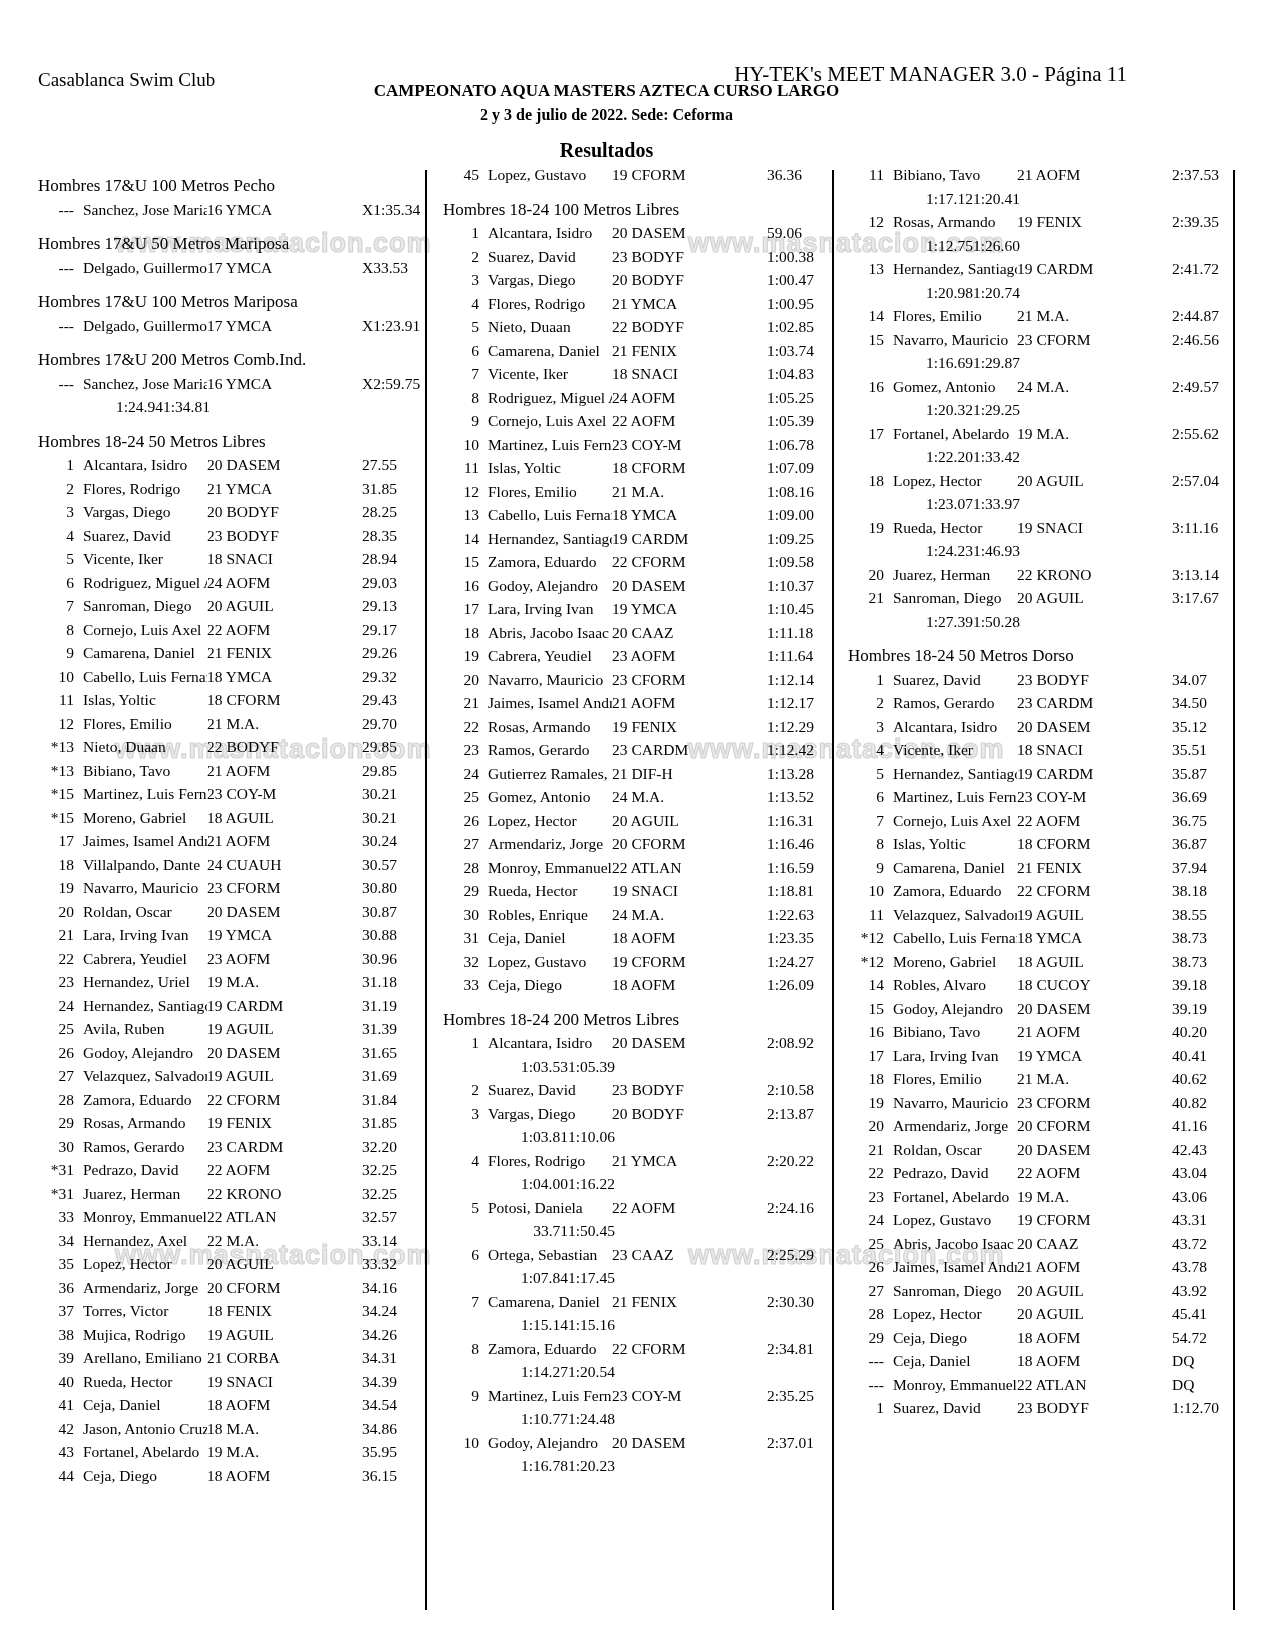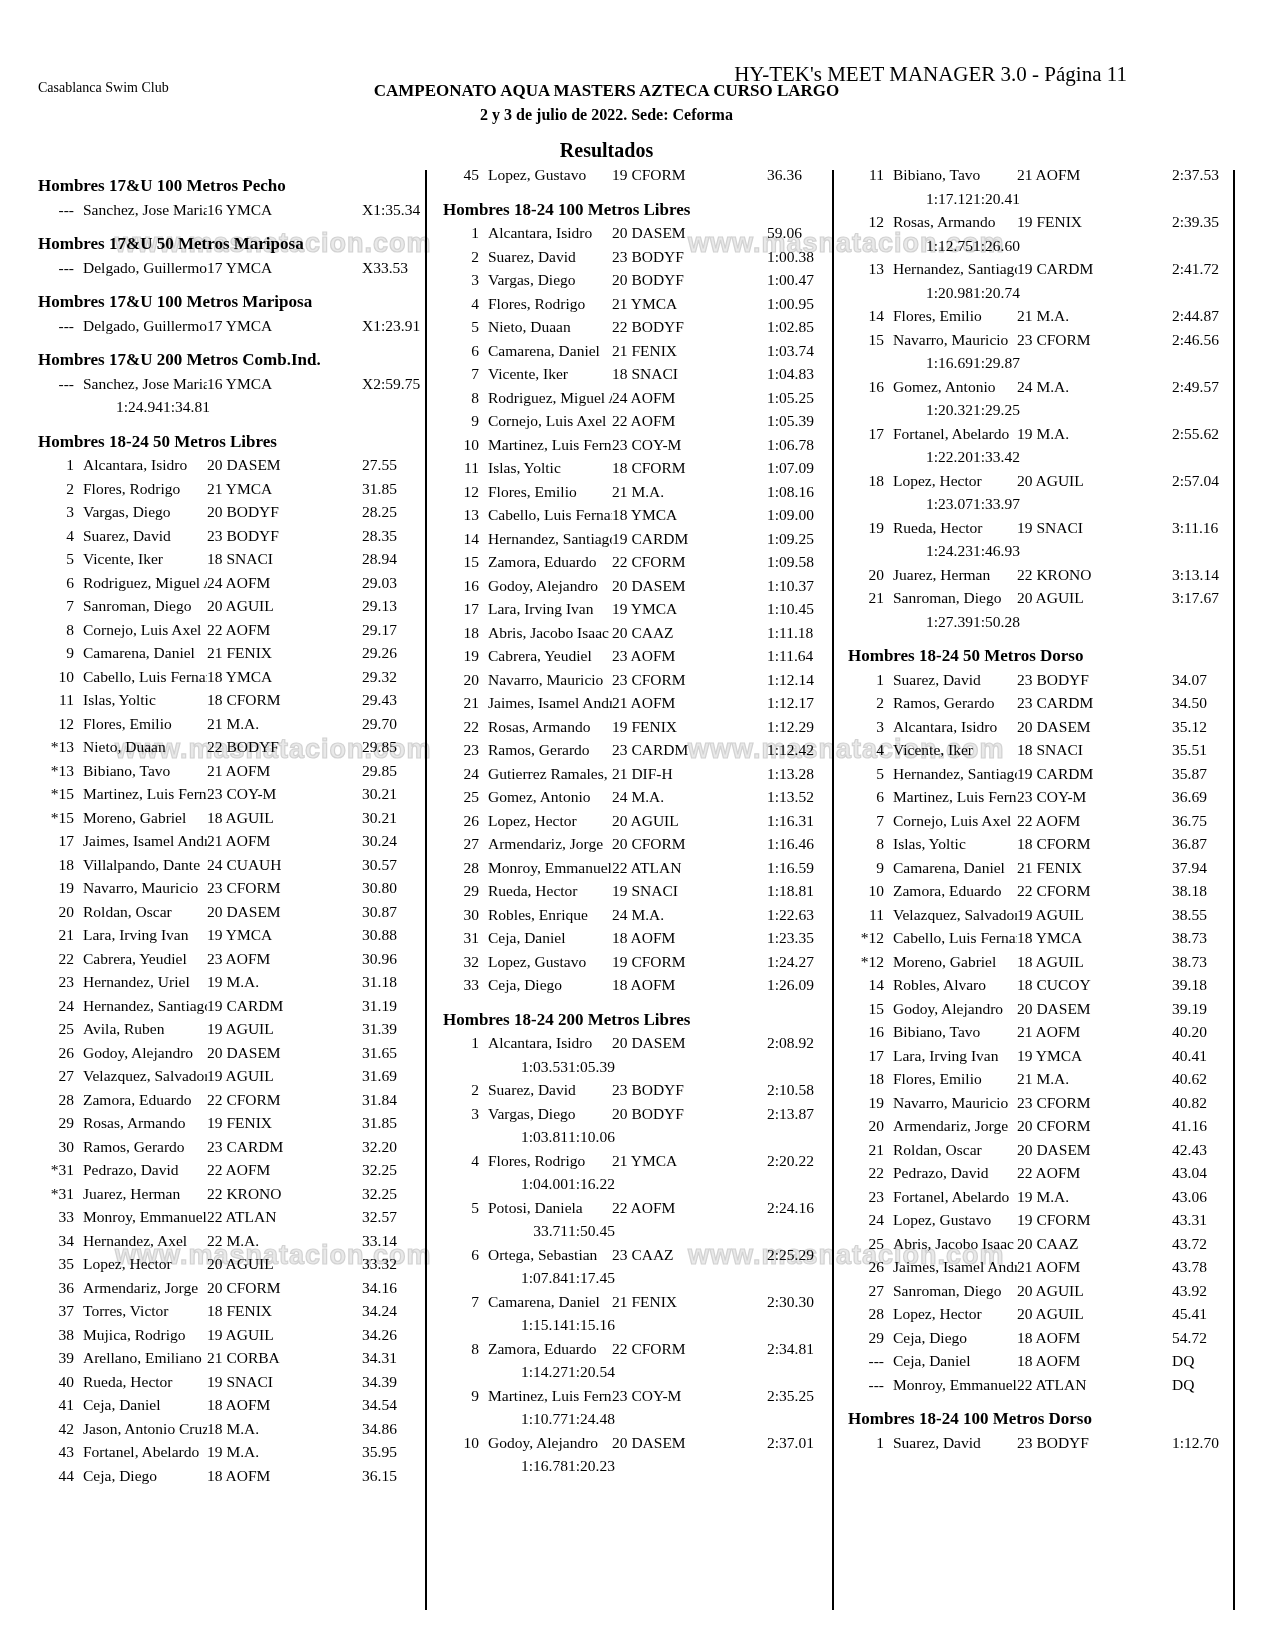--- a/index.html
+++ b/index.html
@@ -1,34 +1,34 @@
 <!DOCTYPE html>
 <html><head>
 <meta charset="utf-8">
 <style>
   html,body { margin:0; padding:0; background:#ffffff; }
   .page {
     position:relative; width:1275px; height:1650px; background:#fff;
     font-family:"Liberation Serif","DejaVu Serif",serif; color:#000; overflow:hidden;
   }
   
-  .hdr-club  { position:absolute; left:38px;  top:80px; font-size:14px; white-space:nowrap; }
+  .hdr-club  { position:absolute; left:38px;  top:69px; font-size:19px; white-space:nowrap; }
   .hdr-mgr   { position:absolute; right:148px; top:62px; font-size:21px; white-space:nowrap; }
   .title-wrap{ position:absolute; left:38px; top:81px; width:1137px; text-align:center; }
   .m-title   { font-size:17px; font-weight:bold; white-space:nowrap; }
   .m-sub     { font-size:16px; font-weight:bold; margin-top:5px; white-space:nowrap; }
   .m-res     { font-size:20px; font-weight:bold; margin-top:15px; white-space:nowrap; }
   
   .col  { position:absolute; top:163px; width:392px; font-size:15.5px; line-height:23.5px; z-index:2; }
   .col1 { left:38px; }
   .col2 { left:443px; }
   .col3 { left:848px; }
   .vrule{ position:absolute; top:170px; width:2px; height:1440px; background:#000; z-index:3; }
   .vr1  { left:425px; } .vr2 { left:832px; } .vr3 { left:1233px; }
-  .sec  { font-weight:bold; font-size:17px; margin-top:11px; white-space:nowrap; }
+  .sec  { font-weight:normal; font-size:17px; margin-top:11px; white-space:nowrap; }
   .row  { display:flex; width:324px; white-space:nowrap; }
   .rank { flex:none; width:36px; text-align:right; }
   .name { flex:none; width:124px; margin-left:9px; overflow:hidden; }
   .club { flex:none; width:155px; }
   .time { flex:1; text-align:right; }
   .splits { white-space:nowrap; }
   .s1 { display:inline-block; width:125px; text-align:right; }
   .s2 { display:inline-block; width:88px;  }
   
   .wm {
@@ -882,21 +882,20 @@
         <span class="name">Ceja, Daniel</span>
         <span class="club">18 AOFM</span>
         <span class="time">DQ</span>
       </div>
       <div class="row">
         <span class="rank">---</span>
         <span class="name">Monroy, Emmanuel</span>
         <span class="club">22 ATLAN</span>
         <span class="time">DQ</span>
       </div>
-      <div class="sec">Hombres 18-24 100 Metros Dorso</div>
       <div class="row">
         <span class="rank">1</span>
         <span class="name">Suarez, David</span>
         <span class="club">23 BODYF</span>
         <span class="time">1:12.70</span>
       </div>
     </div>
 <div class="wm" style="left: 115px; top: 228px;">www.masnatacion.com</div>
     <div class="wm" style="left: 688px; top: 228px;">www.masnatacion.com</div>
     <div class="wm" style="left: 115px; top: 734px;">www.masnatacion.com</div>

